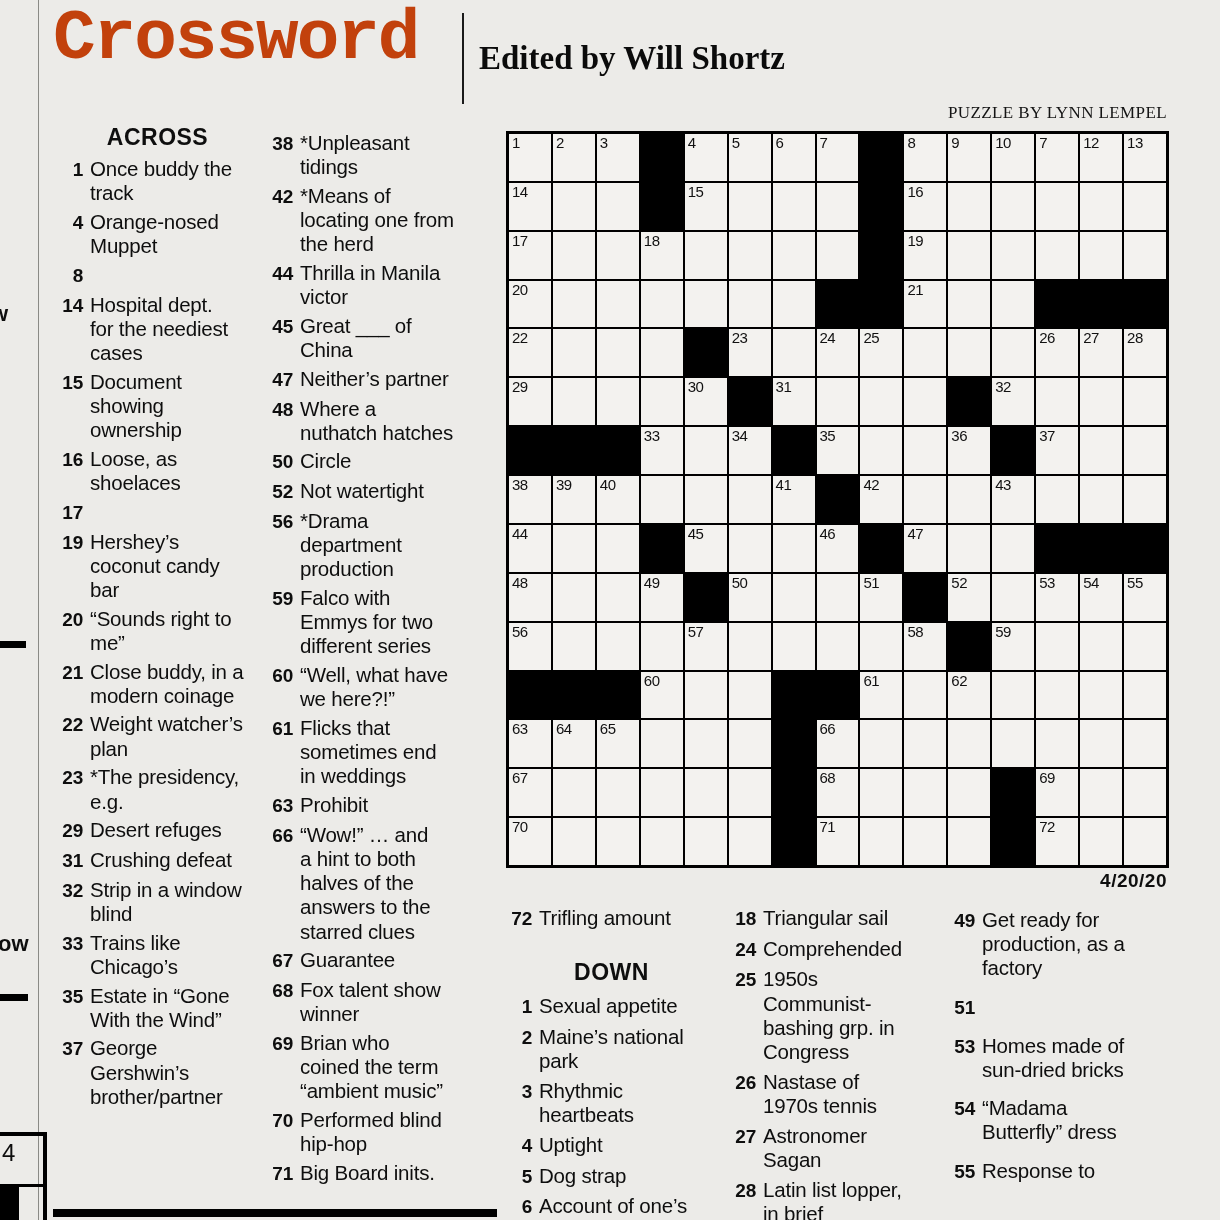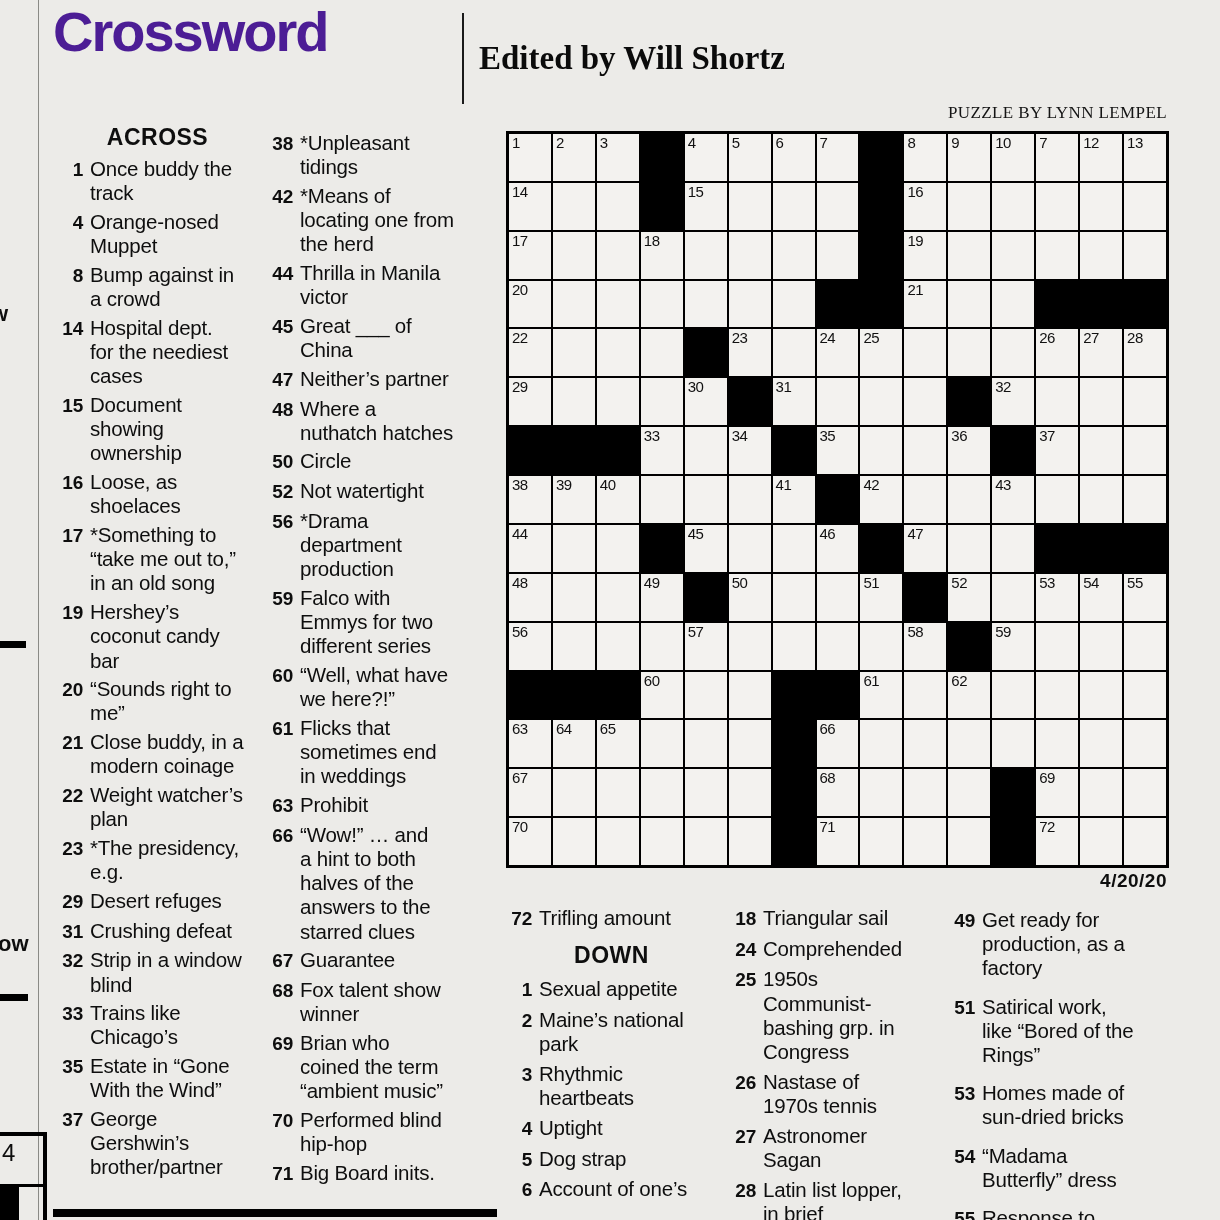--- a/index.html
+++ b/index.html
@@ -8,22 +8,22 @@
     background:#ecebe8;color:#0e0e0e;
     font-family:"Liberation Sans",sans-serif;
   }
   .abs{position:absolute;}
   
   .page-rule{left:38px;top:0;width:1px;height:1220px;background:#8a8a86;}
   .frag-text{font-weight:700;font-size:22px;color:#0e0e0e;}
   .frag-dash{background:#000;}
   
   .title{
-    left:53px;top:4px;font-family:Liberation Sans, sans-serif;
-    font-size:56px;font-weight:700;letter-spacing:-2px;line-height:1;color:#4c1d95;
+    left:53px;top:4px;font-family:Liberation Mono, monospace;
+    font-size:71px;font-weight:700;letter-spacing:-2px;line-height:1;color:#c2410c;
   }
   .title-divider{left:462px;top:13px;width:2px;height:91px;background:#1a1a1a;}
   .edited{
     left:479px;top:40px;font-family:"Liberation Serif",serif;
     font-size:33px;font-weight:600;color:#0b0b0b;
   }
   .byline{
     right:53px;top:103px;font-family:"Liberation Serif",serif;
     font-size:17px;letter-spacing:0.4px;color:#141414;
   }
@@ -41,21 +41,21 @@
   }
   .grid-date{right:53px;top:870px;font-size:19px;font-weight:700;letter-spacing:0.5px;}
   
   .cluecol{font-size:20.5px;line-height:24.2px;letter-spacing:-0.2px;color:#0e0e0e;}
   #col1{left:55px;top:125px;width:205px;}
   #col2{left:265px;top:131px;width:220px;}
   #col3{left:504px;top:906px;width:215px;}
   #col4{left:728px;top:906px;width:218px;}
   #col5{left:947px;top:908px;width:230px;}
   .sec-header{font-weight:700;font-size:23px;text-align:center;letter-spacing:0.5px;margin:0 0 8px 0;}
-  .down-header{margin:12px 0 10px 0;}
+  .down-header{margin:29px 0 10px 0;}
   .clue{display:flex;margin-bottom:4.5px;}
   #col3 .clue,#col4 .clue{margin-bottom:5.5px;}
   #col5 .clue{margin-bottom:14px;}
   .clue .n{flex:0 0 28px;text-align:right;padding-right:7px;font-weight:700;font-size:19px;padding-top:1px;}
   .clue .t{white-space:pre;}
   
   .bottom-bar{left:53px;top:1209px;width:444px;height:8px;background:#000;}
   
   .pv-top{left:0;top:1132px;width:47px;height:4px;background:#000;}
   .pv-right{left:43px;top:1132px;width:4px;height:88px;background:#000;}
@@ -458,45 +458,40 @@
         <span class="t">Once buddy the
 track</span>
       </div>
       <div class="clue">
         <span class="n">4</span>
         <span class="t">Orange-nosed
 Muppet</span>
       </div>
       <div class="clue">
         <span class="n">8</span>
-        <span class="t">Bump against in
-a crowd</span>
       </div>
       <div class="clue">
         <span class="n">14</span>
         <span class="t">Hospital dept.
 for the neediest
 cases</span>
       </div>
       <div class="clue">
         <span class="n">15</span>
         <span class="t">Document
 showing
 ownership</span>
       </div>
       <div class="clue">
         <span class="n">16</span>
         <span class="t">Loose, as
 shoelaces</span>
       </div>
       <div class="clue">
         <span class="n">17</span>
-        <span class="t">*Something to
-“take me out to,”
-in an old song</span>
       </div>
       <div class="clue">
         <span class="n">19</span>
         <span class="t">Hershey’s
 coconut candy
 bar</span>
       </div>
       <div class="clue">
         <span class="n">20</span>
         <span class="t">“Sounds right to
@@ -727,23 +722,20 @@
 <div class="abs cluecol" id="col5">
   <div>
       <div class="clue">
         <span class="n">49</span>
         <span class="t">Get ready for
 production, as a
 factory</span>
       </div>
       <div class="clue">
         <span class="n">51</span>
-        <span class="t">Satirical work,
-like “Bored of the
-Rings”</span>
       </div>
       <div class="clue">
         <span class="n">53</span>
         <span class="t">Homes made of
 sun-dried bricks</span>
       </div>
       <div class="clue">
         <span class="n">54</span>
         <span class="t">“Madama
 Butterfly” dress</span>

